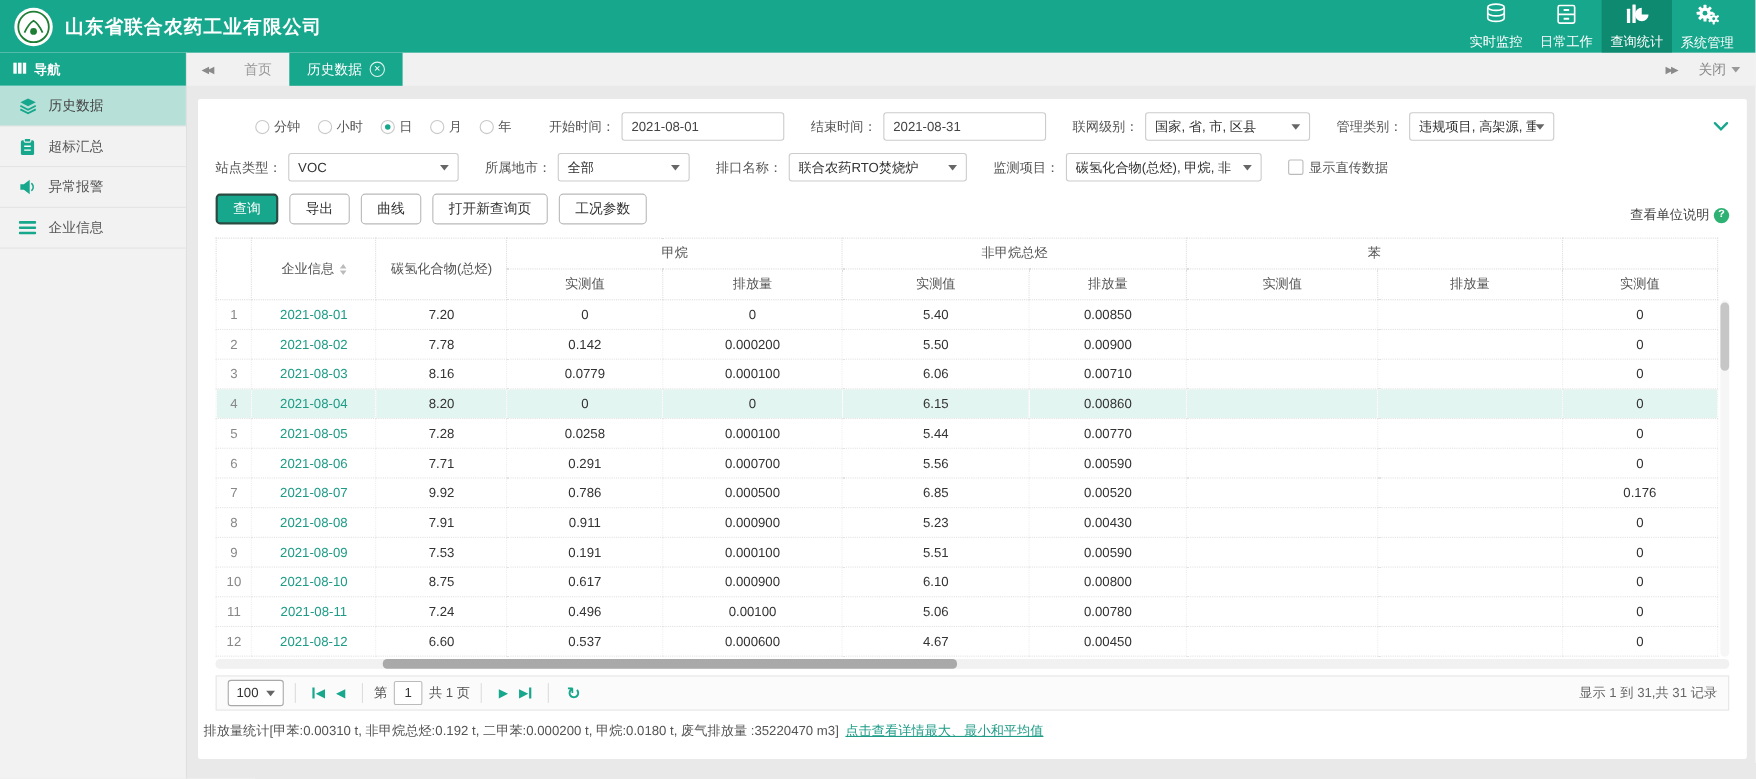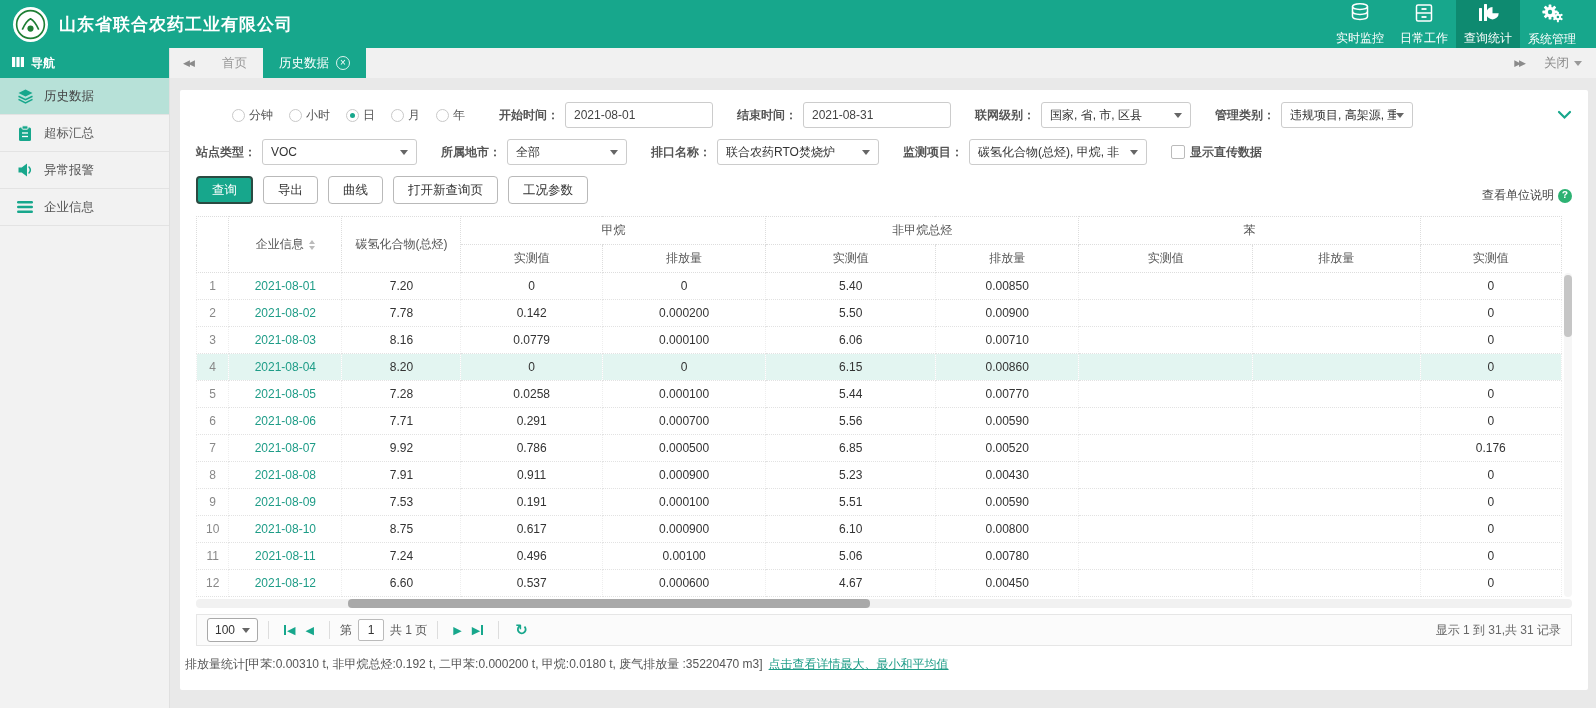--- a/index.html
+++ b/index.html
@@ -35,31 +35,31 @@
   .caret { width:0; height:0; border-left:4px solid transparent; border-right:4px solid transparent; border-top:5px solid #666; flex:none; }
   .caret.lite { border-top-color:#999; }
 
   
   .panel { background:#fff; margin:12px 8px 0 10px; height:600px; border-radius:2px; position:relative; }
 
   
   .filter-area { padding:12px 16px 0; }
   .f-row { display:flex; align-items:center; margin-bottom:11px; }
   .f-row1 { padding-left:36px; }
-  .f-label { color:#555; margin:0 6px 0 24px; white-space:nowrap;font-weight:bold; }
+  .f-label { color:#555; margin:0 6px 0 24px; white-space:nowrap; }
   .f-label.first { margin-left:0; }
   .f-input { width:148px; height:26px; border:1px solid #ccc; border-radius:3px; padding:0 8px; font-size:12px; color:#444; font-family:inherit; }
   .f-select { height:26px; border:1px solid #ccc; border-radius:3px; background:#fff; display:flex; align-items:center; justify-content:space-between; padding:0 8px; color:#333; cursor:pointer; }
   .f-select > span { white-space:nowrap; overflow:hidden; }
   .w120{width:120px}.w130{width:132px}.w150{width:150px}.w155{width:155px}.w160{width:162px}.w175{width:178px}
   .radio-group { display:flex; gap:16px; margin-right:10px; }
   .radio { display:flex; align-items:center; gap:4px; color:#555; cursor:pointer; }
   .rdot { width:13px; height:13px; border:1px solid #c9c9c9; border-radius:50%; background:#fff; position:relative; flex:none; }
   .radio.checked .rdot::after { content:""; position:absolute; inset:3px; border-radius:50%; background:#17a78c; }
-  .chk-wrap { display:flex; align-items:center; gap:5px; margin-left:24px; color:#555; cursor:pointer;font-weight:bold; }
+  .chk-wrap { display:flex; align-items:center; gap:5px; margin-left:24px; color:#555; cursor:pointer; }
   .cbox { width:14px; height:14px; border:1px solid #bbb; background:#fff; border-radius:2px; flex:none; }
   .collapse-ico { margin-left:auto; cursor:pointer; display:flex; align-items:center; }
 
   .btn-row { display:flex; align-items:flex-end; }
   .btn { height:28px; padding:0 14px; background:#fff; border:1px solid #b9b9b9; border-radius:4px; color:#333; font-size:12.5px; margin-right:10px; cursor:pointer; font-family:inherit; }
   .btn-primary { background:#17a78c; color:#fff; border:2px solid #2b4a41; }
   .unit-help { margin-left:auto; display:flex; align-items:center; gap:4px; color:#444; cursor:pointer;font-family:Liberation Mono, monospace; }
   .q-icon { width:14px; height:14px; border-radius:50%; background:#2db273; color:#fff; font-size:10px; font-weight:700; display:flex; align-items:center; justify-content:center; }
 
   

